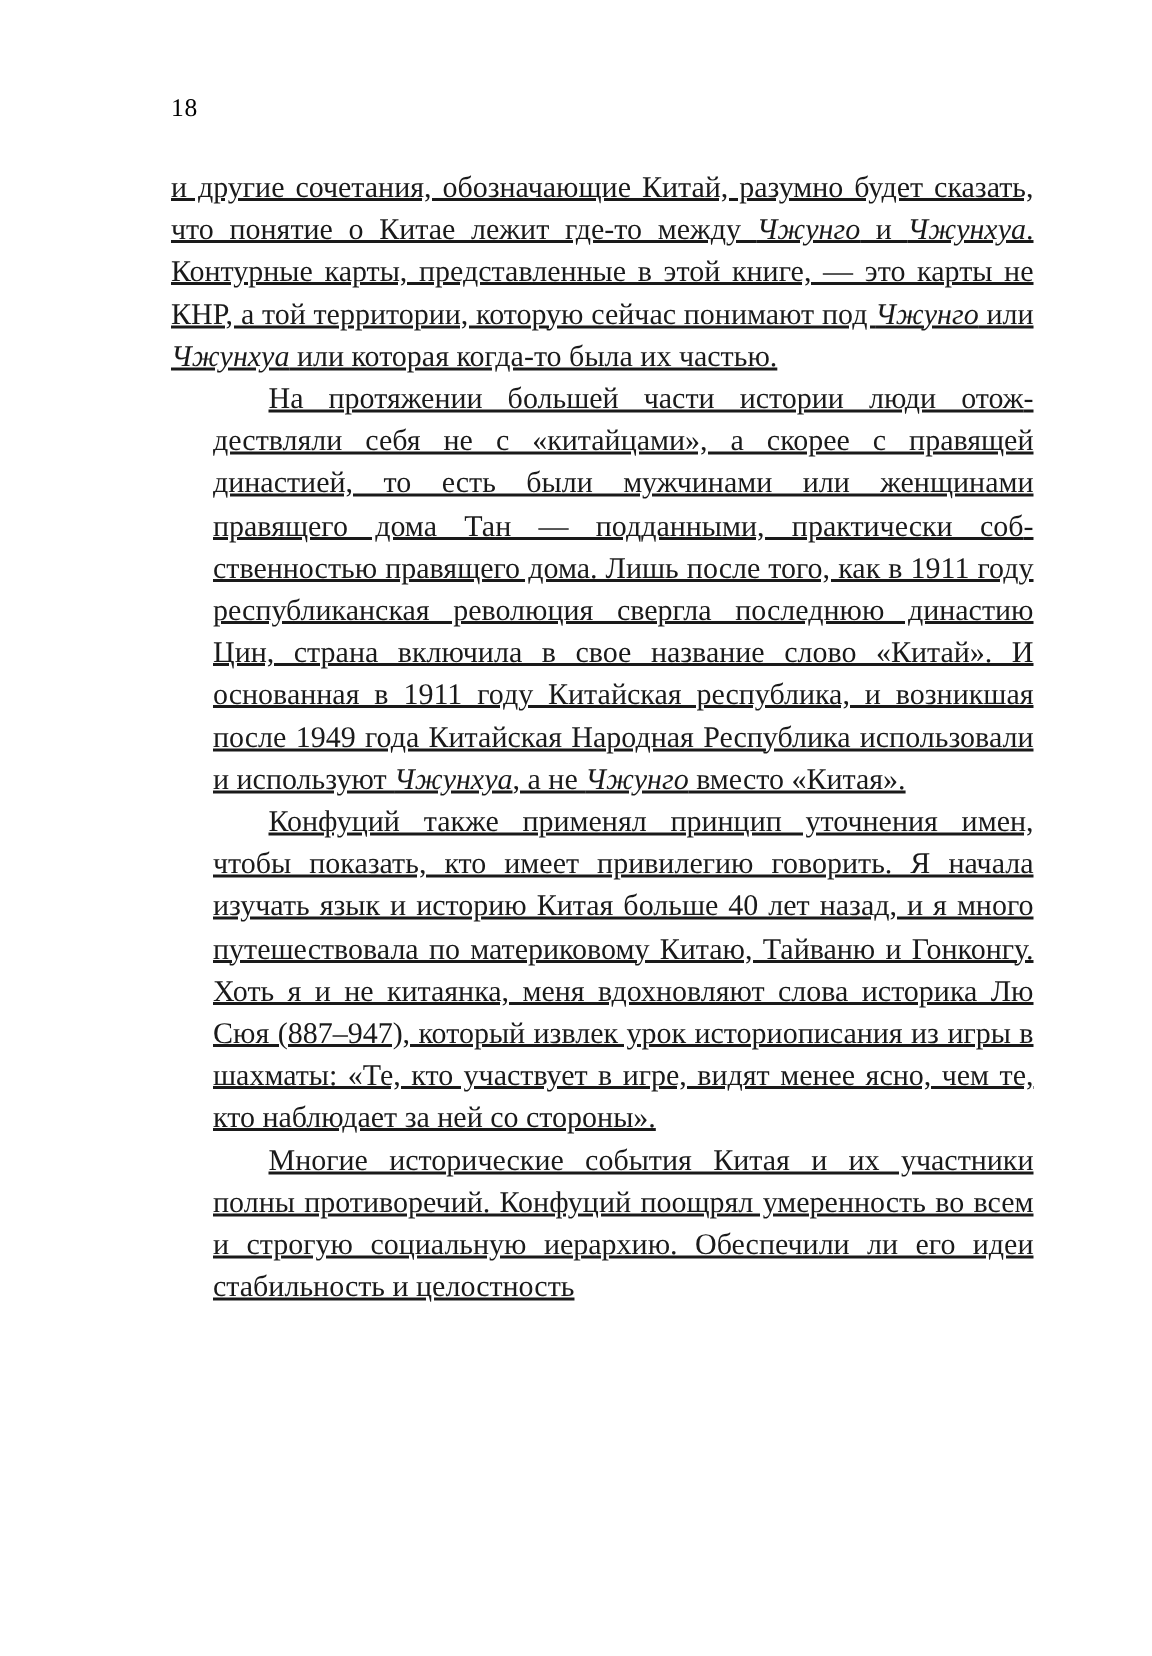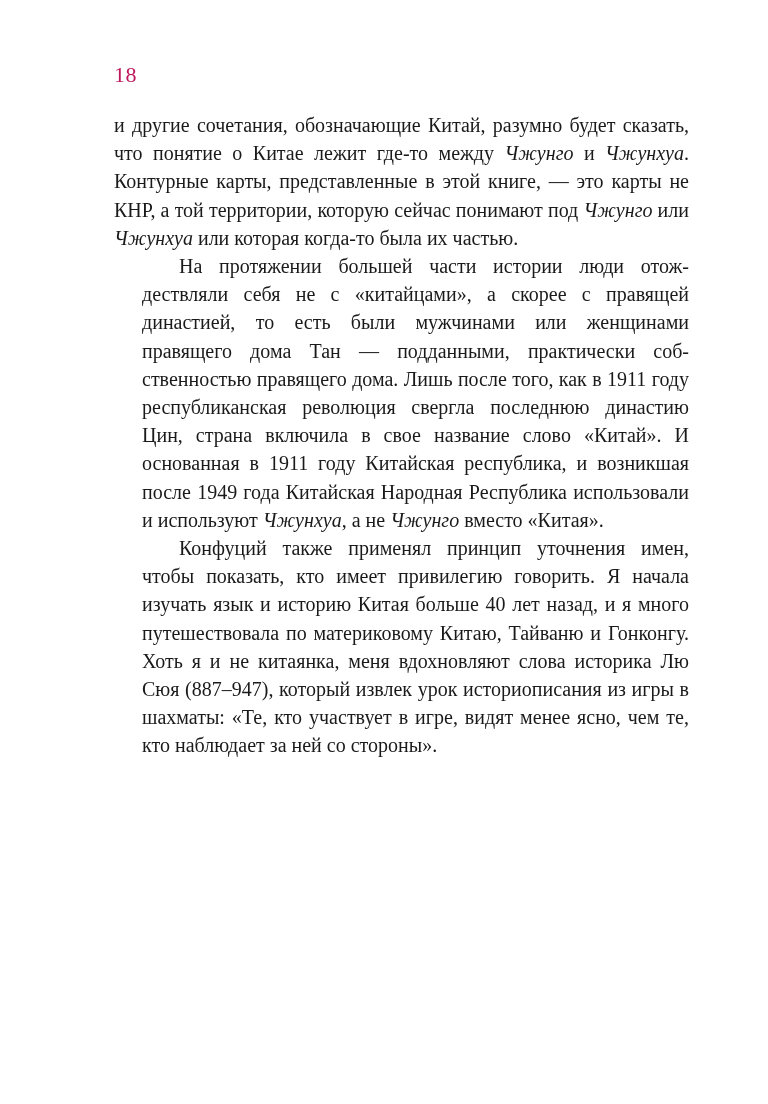--- a/index.html
+++ b/index.html
@@ -13,35 +13,36 @@
     height: 1104px;
     background: #ffffff;
     font-family: "Liberation Serif", "DejaVu Serif", serif;
     color: #1a1a1a;
     overflow: hidden;
   }
   .page-number {
     position: absolute;
     left: 114px;
     top: 62px;
-    font-size: 22px;
+    font-size: 17px;
     letter-spacing: 0.5px;
-    color: #be185d;
+    color: #000000;
   }
   .text-block {
     position: absolute;
     left: 114px;
     top: 111px;
     width: 575px;
     font-size: 20px;
     line-height: 28.2px;
     text-align: justify;
     hyphens: manual;
     -webkit-hyphens: manual;
     color: #1a1a1a;
+    text-decoration: underline;
   }
   .text-block p {
     margin: 0;
     padding: 0;
   }
   .text-block p.indent {
     text-indent: 37px;
     margin-left: 28px;
   }
   .text-block em {
@@ -50,14 +51,15 @@
 </style>
 </head>
 <body>
 
 <div class="page">
   <div class="page-number">18</div>
   <div class="text-block">
       <p class=""><span>и другие сочетания, обозначающие Китай, разумно будет сказать, что понятие о Китае лежит где-то между </span><em>Чжунго</em><span> и </span><em>Чжунхуа</em><span>. Контурные карты, представленные в этой книге, — это карты не КНР, а той территории, которую сейчас понимают под </span><em>Чжунго</em><span> или </span><em>Чжунхуа</em><span> или которая когда-то была их частью.</span></p>
       <p class="indent"><span>На протяжении большей части истории люди отож­дествляли себя не с «китайцами», а скорее с правящей династией, то есть были мужчинами или женщинами правящего дома Тан — подданными, практически соб­ственностью правящего дома. Лишь после того, как в 1911 году республиканская революция свергла послед­нюю династию Цин, страна включила в свое название слово «Китай». И основанная в 1911 году Китайская рес­публика, и возникшая после 1949 года Китайская На­родная Республика использовали и используют </span><em>Чжунхуа</em><span>, а не </span><em>Чжунго</em><span> вместо «Китая».</span></p>
       <p class="indent"><span>Конфуций также применял принцип уточнения имен, чтобы показать, кто имеет привилегию говорить. Я на­чала изучать язык и историю Китая больше 40 лет назад, и я много путешествовала по материковому Китаю, Тай­ваню и Гонконгу. Хоть я и не китаянка, меня вдохновляют слова историка Лю Сюя (887–947), который извлек урок историописания из игры в шахматы: «Те, кто участвует в игре, видят менее ясно, чем те, кто наблюдает за ней со стороны».</span></p>
+      <p class="indent"><span>Многие исторические события Китая и их участ­ники полны противоречий. Конфуций поощрял уме­ренность во всем и строгую социальную иерархию. Обеспечили ли его идеи стабильность и целостность</span></p>
     </div>
 </div>
 
 </body></html>

